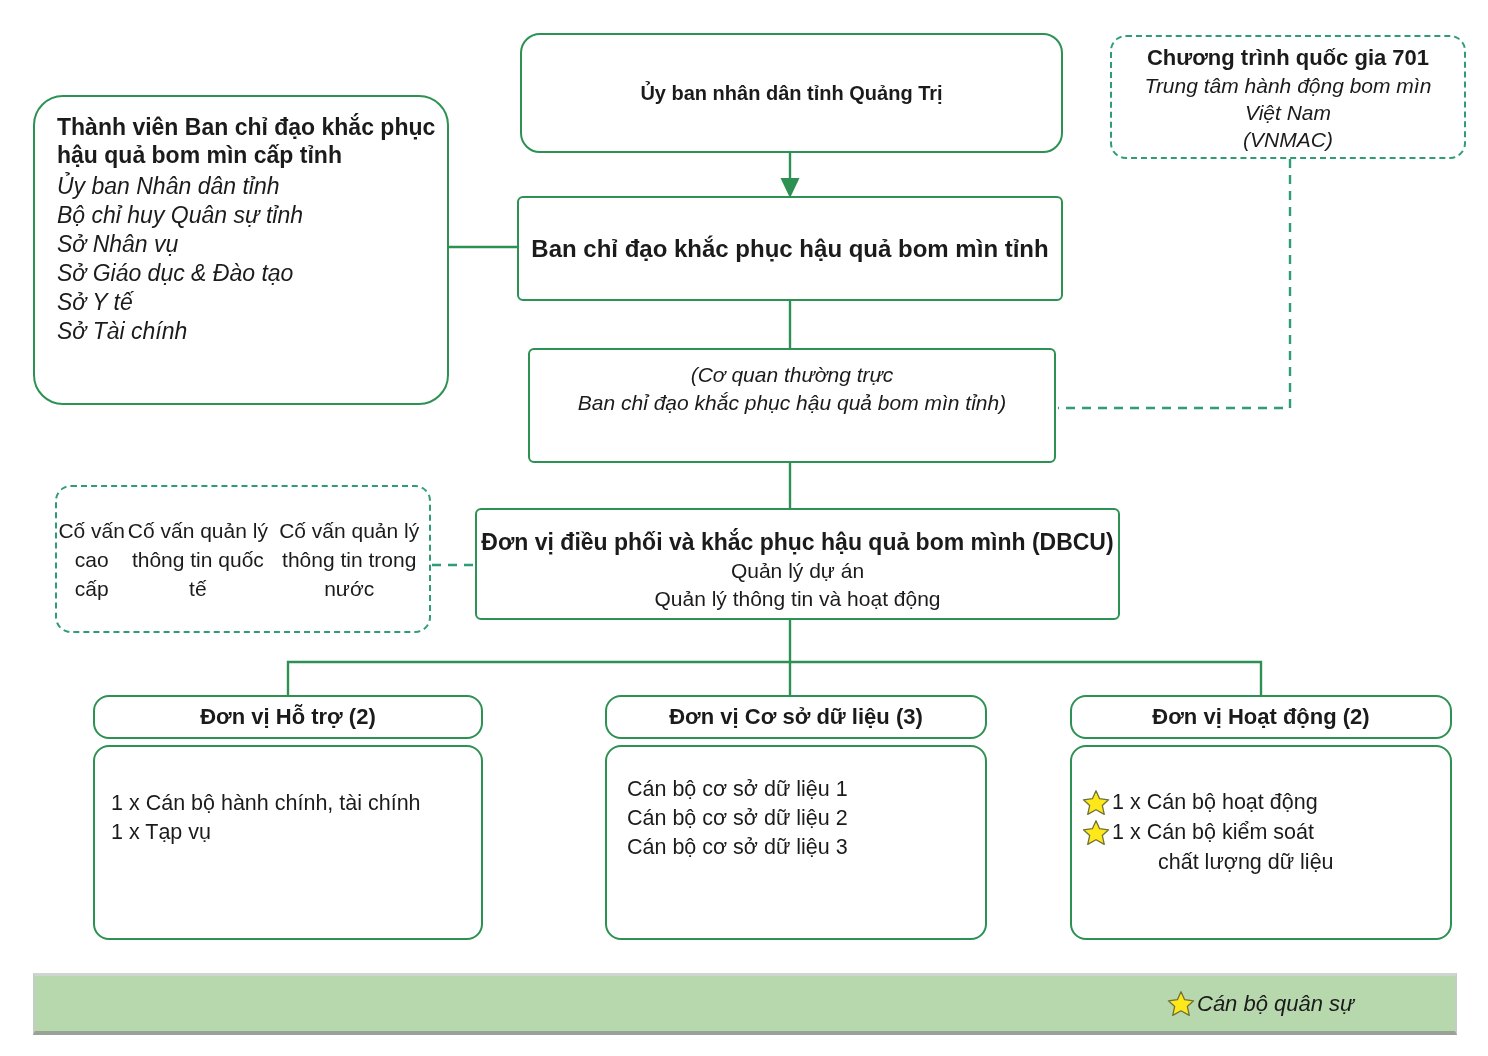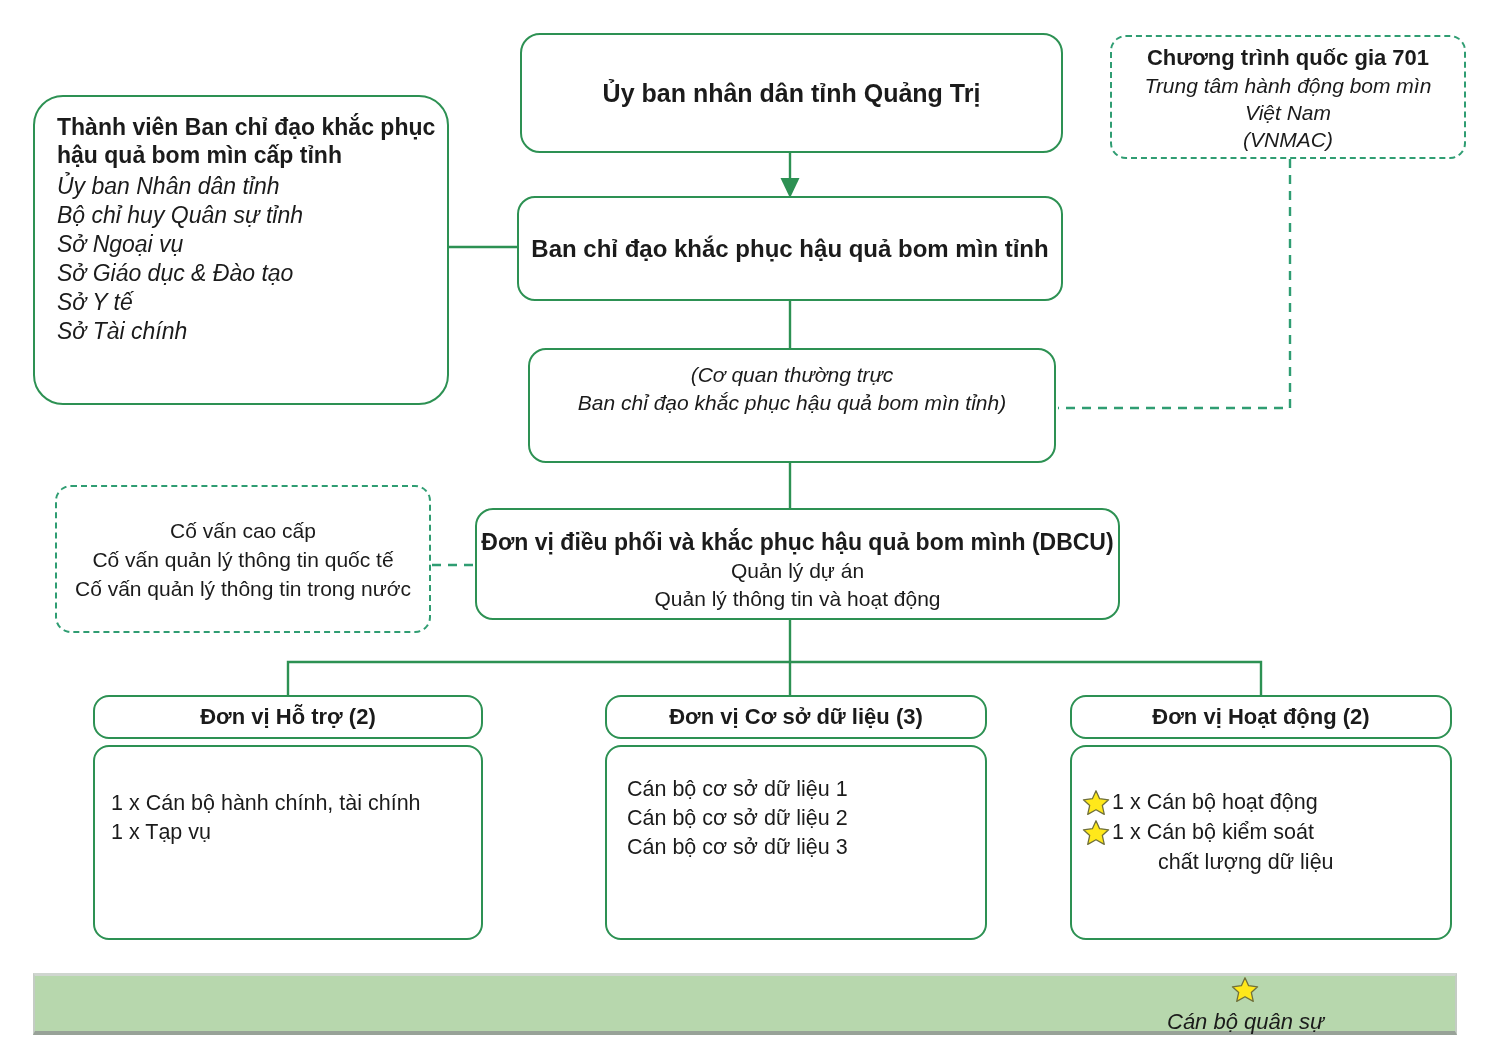--- a/index.html
+++ b/index.html
@@ -5,27 +5,27 @@
   html,body{margin:0;padding:0;background:#ffffff;}
   .canvas{
     position:relative;width:1488px;height:1056px;background:#ffffff;
     font-family:"Liberation Sans",sans-serif;color:#1b1b1b;overflow:hidden;
   }
   .connectors{position:absolute;left:0;top:0;z-index:0;}
   .s{stroke:#2d9153;stroke-width:2.4;fill:none;}
   .d{stroke:#2f9d72;stroke-width:2.4;fill:none;stroke-dasharray:9 7;}
 
   .box{position:absolute;background:#ffffff;border:2.5px solid #2d9153;
-       border-radius:18px;box-sizing:border-box;z-index:1;}
+       border-radius:6px;box-sizing:border-box;z-index:1;}
   .dashed{border-style:dashed;border-color:#2f9d72;}
 
   
   .top-box{left:520px;top:33px;width:543px;height:120px;
            display:flex;align-items:center;justify-content:center;border-radius:20px;}
-  .top-box .title{font-size:25px;font-weight:bold;}
+  .top-box .title{font-size:20px;font-weight:bold;}
 
   
   .vnmac-box{left:1110px;top:35px;width:356px;height:124px;text-align:center;
              padding-top:7px;border-radius:16px;}
   .vnmac-box .title{font-size:22px;font-weight:bold;line-height:28px;}
   .vnmac-box .line{font-size:21px;font-style:italic;line-height:27px;}
 
   
   .members-box{left:33px;top:95px;width:416px;height:310px;border-radius:30px;
                padding:16px 8px 0 22px;}
@@ -37,21 +37,21 @@
                 display:flex;align-items:center;justify-content:center;}
   .steering-box .title{font-size:24px;font-weight:bold;}
 
   
   .dofa-box{left:528px;top:348px;width:528px;height:115px;text-align:center;padding-top:11px;}
   .dofa-box .title{font-size:23px;font-weight:bold;line-height:30px;}
   .dofa-box .line{font-size:21px;font-style:italic;line-height:28px;}
 
   
   .advisors-box{left:55px;top:485px;width:376px;height:148px;border-radius:16px;
-                display:flex;flex-direction:column;align-items:center;justify-content:center;
+                display:flex;flex-direction:row;align-items:center;justify-content:center;
                 text-align:center;}
   .advisors-box .line{font-size:21px;line-height:29px;}
 
   
   .dbcu-box{left:475px;top:508px;width:645px;height:112px;text-align:center;padding-top:17px;}
   .dbcu-box .title{font-size:23px;font-weight:bold;line-height:30px;}
   .dbcu-box .line{font-size:21px;line-height:28px;}
 
   
   .unit{position:absolute;z-index:1;}
@@ -72,21 +72,21 @@
   .op-row .item{line-height:30px;}
   .op-indent{padding-left:76px;}
   .star{width:28px;height:28px;flex:0 0 28px;margin-right:2px;}
 
   
   .legend{position:absolute;left:33px;top:973px;width:1424px;height:62px;
           background:#b7d7ad;box-sizing:border-box;z-index:1;
           border-top:3px solid #cfd6cf;border-bottom:4px solid #98a298;
           border-left:2px solid #c4ccc4;border-right:2px solid #c4ccc4;}
   .legend-content{position:absolute;left:1132px;top:0;bottom:0;
-                  display:flex;align-items:center;gap:5px;flex-direction:column;}
+                  display:flex;align-items:center;}
   .legend-content .label{font-size:22px;font-style:italic;}
 </style>
 </head>
 <body>
 
 <div class="canvas">
 
   <svg class="connectors" width="1488" height="1056" viewBox="0 0 1488 1056" aria-hidden="true">
 
     <line class="s" x1="790" y1="153" x2="790" y2="181"></line>
@@ -114,21 +114,21 @@
     <div class="title">Chương trình quốc gia 701</div>
     <div class="line">Trung tâm hành động bom mìn</div>
     <div class="line">Việt Nam</div>
     <div class="line">(VNMAC)</div>
   </div>
 
   <div class="box members-box">
     <div class="title">Thành viên Ban chỉ đạo khắc phục hậu quả bom mìn cấp tỉnh</div>
     <div class="item">Ủy ban Nhân dân tỉnh</div>
     <div class="item">Bộ chỉ huy Quân sự tỉnh</div>
-    <div class="item">Sở Ngoại vụ</div>
+    <div class="item">Sở Nhân vụ</div>
     <div class="item">Sở Giáo dục &amp; Đào tạo</div>
     <div class="item">Sở Y tế</div>
     <div class="item">Sở Tài chính</div>
   </div>
 
   <div class="box steering-box">
     <div class="title">Ban chỉ đạo khắc phục hậu quả bom mìn tỉnh</div>
   </div>
 
   <div class="box dofa-box">

